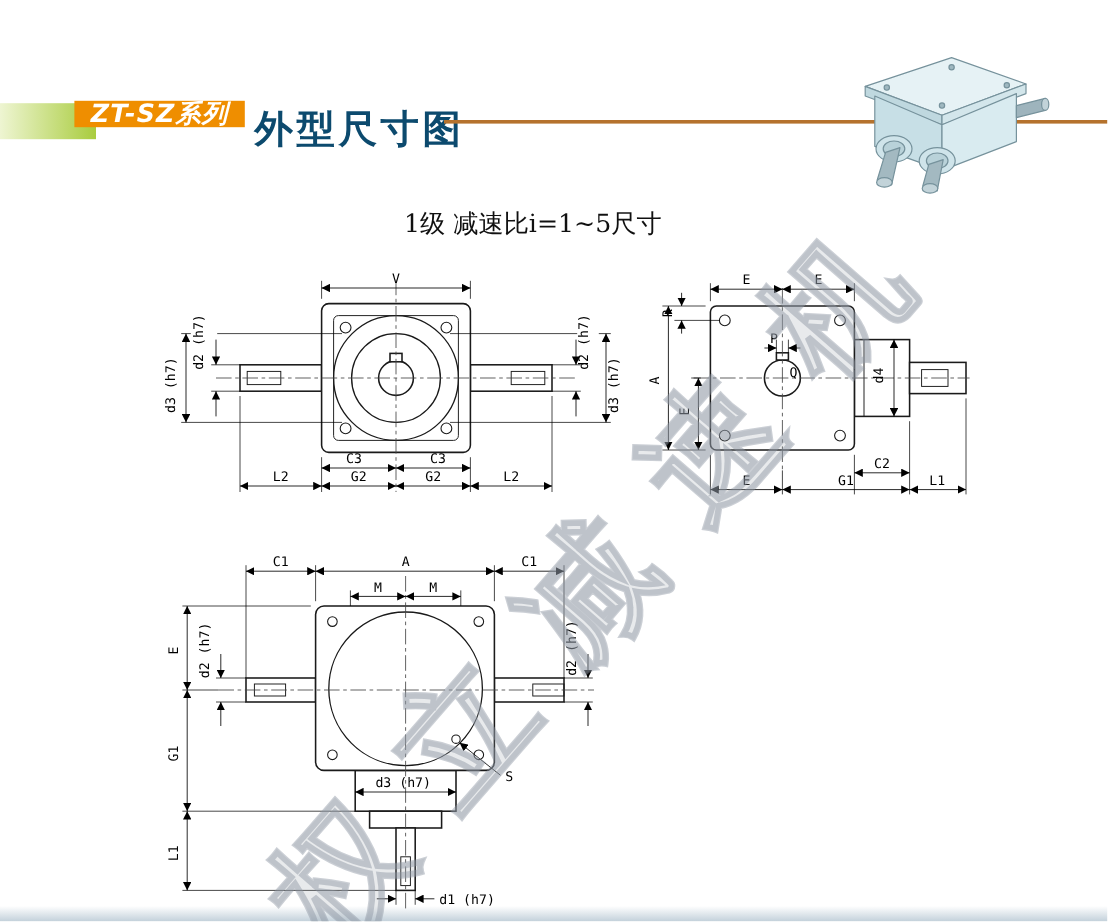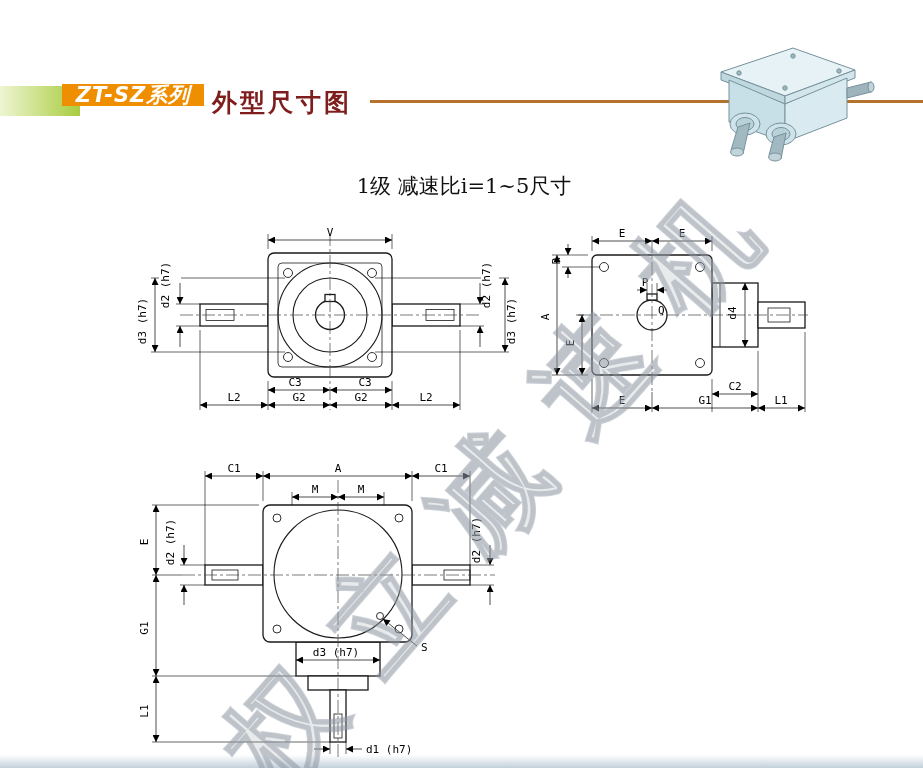--- a/index.html
+++ b/index.html
@@ -7,27 +7,27 @@
   .page { position:relative; width:923px; height:768px; background:#fff; overflow:hidden;
           font-family:"Liberation Sans", sans-serif; }
 
   
   .green-flag { position:absolute; left:0; top:86px; width:80px; height:30px;
                 background:linear-gradient(90deg,#eef5d2,#a9cc3e); }
   .series-badge { position:absolute; left:62px; top:84px; width:142px; height:22px;
                   background:#ef8e00; color:#fff; display:flex; align-items:center; justify-content:center;
                   font-weight:bold; font-style:italic; font-size:21px; letter-spacing:1px;
                   font-family:"DejaVu Sans", sans-serif; }
-  .header-title { position:absolute; left:212px; top:86px; font-size:25px; font-weight:bold;
-                  color:#7f1d1d; letter-spacing:3px; font-family:"DejaVu Sans", sans-serif; }
+  .header-title { position:absolute; left:212px; top:86px; font-size:32px; font-weight:bold;
+                  color:#0c4a6e; letter-spacing:3px; font-family:"DejaVu Sans", sans-serif; }
   .header-rule { position:absolute; left:370px; top:100px; right:0; height:3px; background:#b5722d; z-index:2; }
 
   .product-img { position:absolute; left:693px; top:26px; z-index:4; }
 
-  .page-title { position:absolute; left:124px; top:172px; width:680px; text-align:center;
+  .page-title { position:absolute; left:104px; top:172px; width:680px; text-align:center;
                 font-size:21px; color:#101010; font-family:"DejaVu Serif", serif; }
 
   .watermark { position:absolute; left:-45px; top:400px; width:1100px; text-align:center;
                transform:rotate(-49deg); font-size:112px; font-weight:bold; letter-spacing:45px;
                white-space:nowrap; color:rgba(150,158,170,0.22);
                -webkit-text-stroke:2px rgba(140,148,162,0.45);
                z-index:3; pointer-events:none; font-family:"DejaVu Sans", sans-serif; }
 
   .dwg { position:absolute; z-index:2; }
   .dwg-front  { left:125px; top:205px; }

